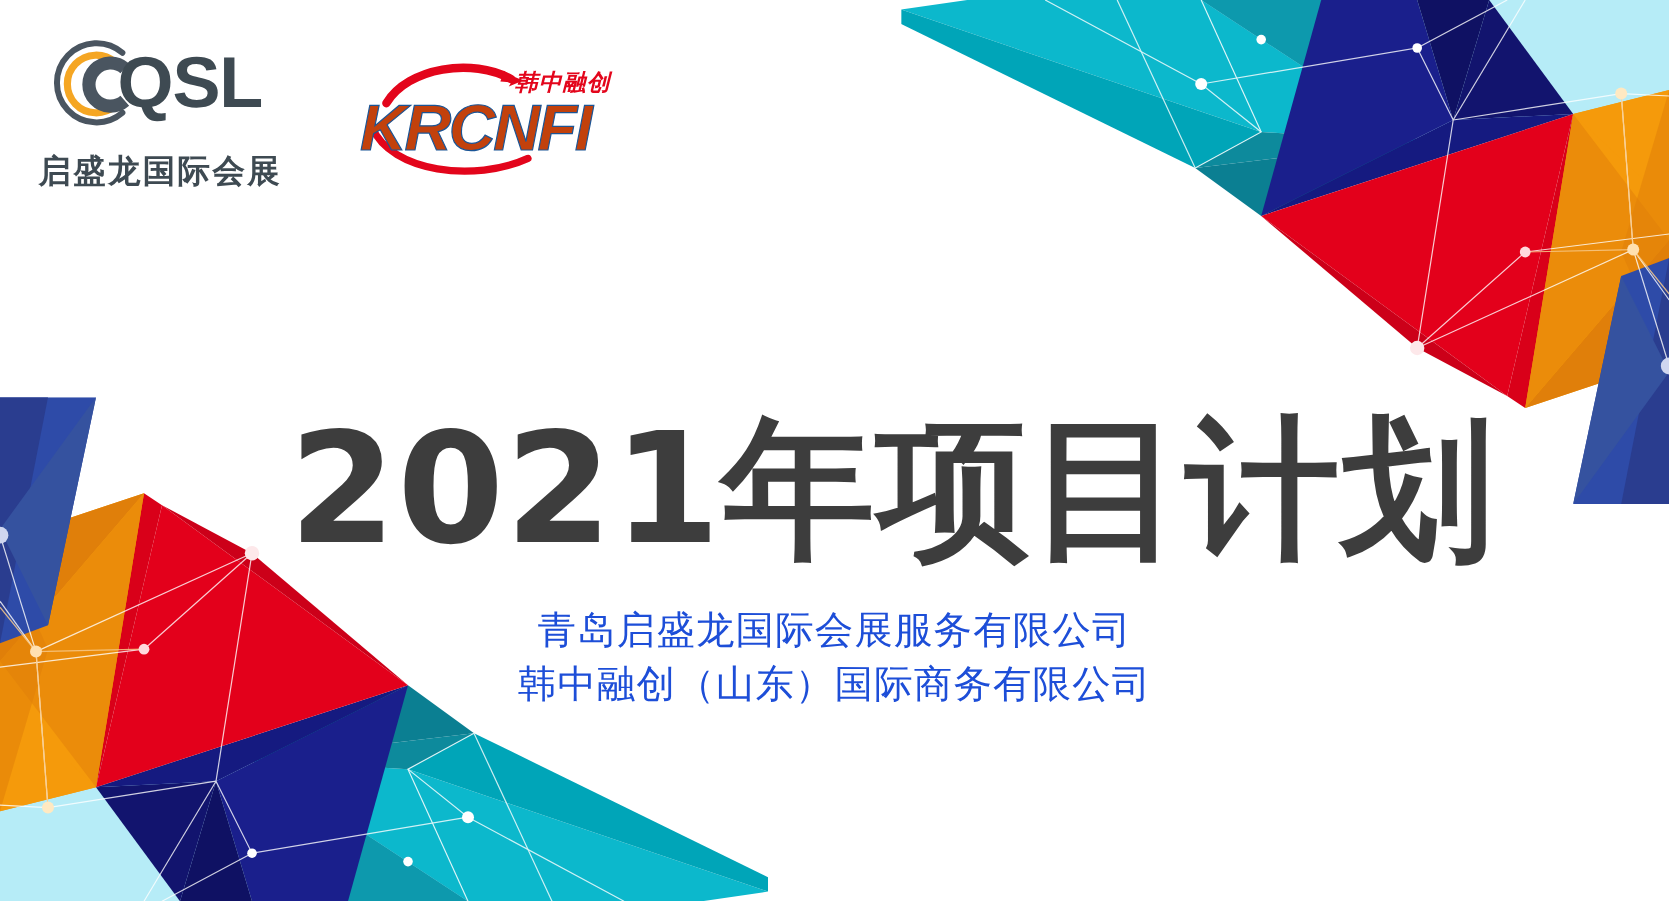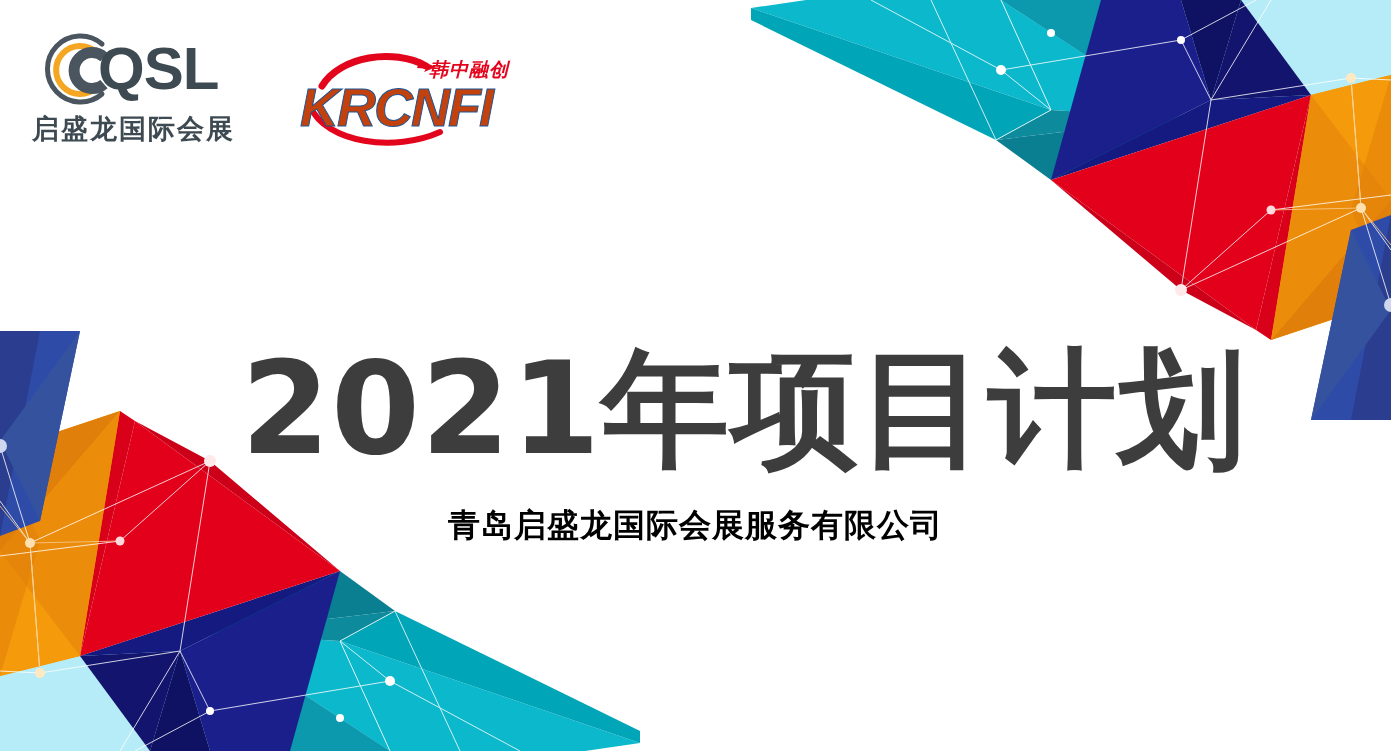--- a/index.html
+++ b/index.html
@@ -76,21 +76,21 @@
     line-height: 1;
     margin-left: -18px;
     text-align: center;
   }
   #qsl-subtitle {
     font-family: "DejaVu Sans", "Liberation Sans", sans-serif;
     font-weight: bold;
     font-size: 27px;
     letter-spacing: 2px;
     color: #3e4a52;
-    margin-top: 3px;
+    margin-top: 17px;
     margin-left: 2px;
   }
 
   
   #krcnfi-logo {
     position: relative;
     width: 225px;
     height: 110px;
     margin-top: 18px;
     text-decoration: underline;
@@ -146,24 +146,24 @@
   
   #subtitle-block {
     position: absolute;
     top: 503px;
     left: 0;
     width: 1391px;
     text-align: center;
   }
   .subtitle-line {
     font-family: "DejaVu Sans", "Liberation Sans", sans-serif;
-    font-weight: bold;
+    font-weight: normal;
     font-size: 32px;
     line-height: 1.42;
-    color: #000000;
+    color: #1d4ed8;
     letter-spacing: 1px;
   }
 </style>
 </head>
 <body>
 
 <div id="slide">
 
   <div class="corner-art" id="art-top-right">
     <svg viewBox="0 0 640 420" preserveAspectRatio="none" aria-hidden="true">
@@ -320,15 +320,16 @@
       <span id="krcnfi-cn">韩中融创</span>
       <span id="krcnfi-wordmark">KRCNFI</span>
     </div>
 
   </div>
 
   <h1 id="main-title">2021年项目计划</h1>
 
   <div id="subtitle-block">
     <div class="subtitle-line">青岛启盛龙国际会展服务有限公司</div>
+    <div class="subtitle-line">韩中融创（山东）国际商务有限公司</div>
   </div>
 
 </div>
 
 </body></html>

